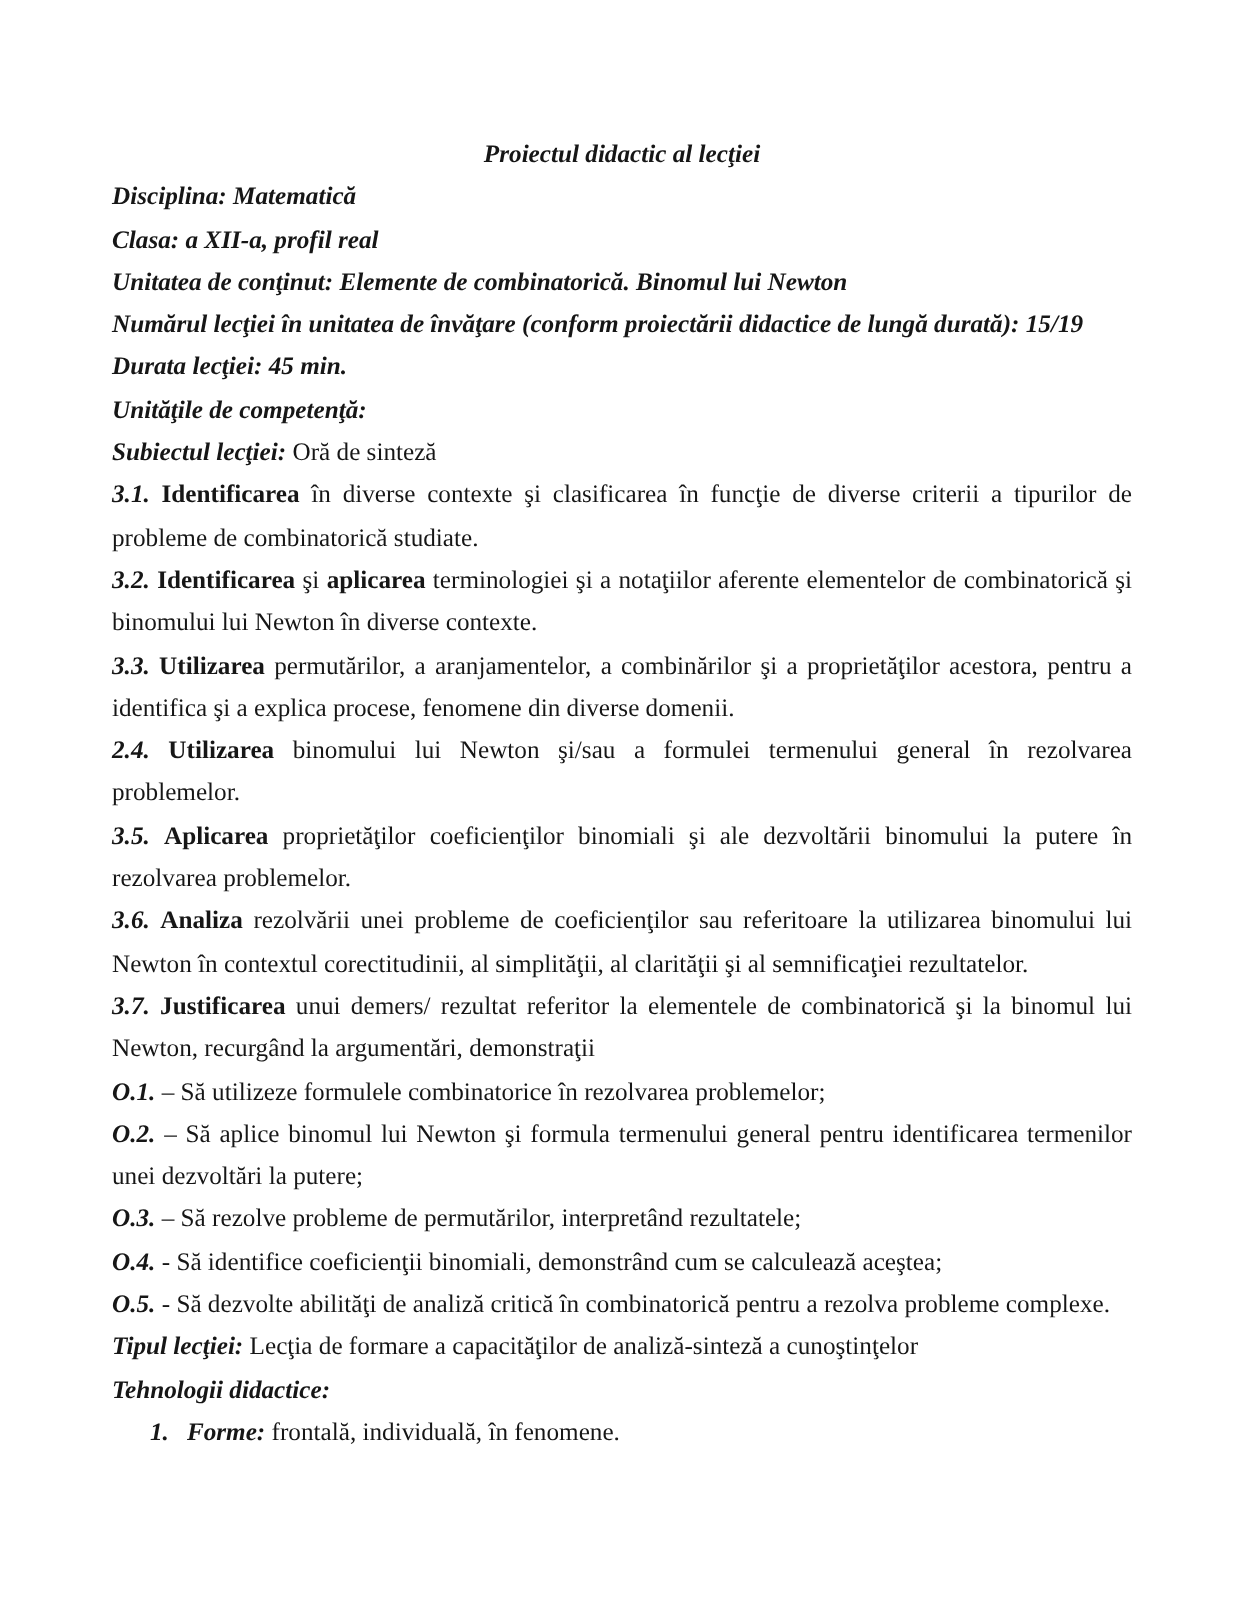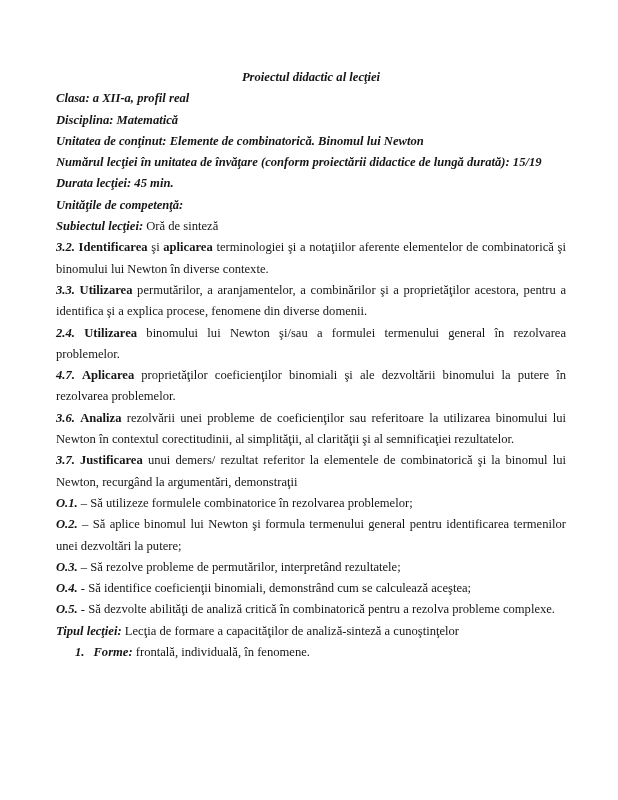--- a/index.html
+++ b/index.html
@@ -33,42 +33,44 @@
   .list-item { padding-left: 19px; }
   .list-num  { margin-right: 9px; }
 </style>
 </head>
 <body>
 
 <div class="page">
 
   <p class="title-line"><span class="bi">Proiectul didactic al lecţiei</span></p>
 
+  <p><span class="bi">Disciplina: Matematică</span></p>
   <p><span class="bi">Clasa: a XII-a, profil real</span></p>
-  <p><span class="bi">Disciplina: Matematică</span></p>
   <p><span class="bi">Unitatea de conţinut: Elemente de combinatorică. Binomul lui Newton</span></p>
   <p><span class="bi">Numărul lecţiei în unitatea de învăţare (conform proiectării didactice de lungă durată): 15/19</span></p>
   <p><span class="bi">Durata lecţiei: 45 min.</span></p>
 
   <p><span class="bi">Unităţile de competenţă:</span></p>
 
   <p><span class="bi">Subiectul lecţiei:</span><span> Oră de sinteză</span></p>
 
+  <p><span class="bi">3.1. </span><span class="b">Identificarea</span><span></span><span class="b"></span><span> în diverse contexte şi clasificarea în funcţie de diverse criterii a tipurilor de probleme de combinatorică studiate.</span></p>
   <p><span class="bi">3.2. </span><span class="b">Identificarea</span><span> şi </span><span class="b">aplicarea</span><span> terminologiei şi a notaţiilor aferente elementelor de combinatorică şi binomului lui Newton în diverse contexte.</span></p>
   <p><span class="bi">3.3. </span><span class="b">Utilizarea</span><span></span><span class="b"></span><span> permutărilor, a aranjamentelor, a combinărilor şi a proprietăţilor acestora, pentru a identifica şi a explica procese, fenomene din diverse domenii.</span></p>
   <p><span class="bi">2.4. </span><span class="b">Utilizarea</span><span></span><span class="b"></span><span> binomului lui Newton şi/sau a formulei termenului general în rezolvarea problemelor.</span></p>
-  <p><span class="bi">4.7. </span><span class="b">Aplicarea</span><span></span><span class="b"></span><span> proprietăţilor coeficienţilor binomiali şi ale dezvoltării binomului la putere în rezolvarea problemelor.</span></p>
+  <p><span class="bi">3.5. </span><span class="b">Aplicarea</span><span></span><span class="b"></span><span> proprietăţilor coeficienţilor binomiali şi ale dezvoltării binomului la putere în rezolvarea problemelor.</span></p>
   <p><span class="bi">3.6. </span><span class="b">Analiza</span><span></span><span class="b"></span><span> rezolvării unei probleme de coeficienţilor sau referitoare la utilizarea binomului lui Newton în contextul corectitudinii, al simplităţii, al clarităţii şi al semnificaţiei rezultatelor.</span></p>
   <p><span class="bi">3.7. </span><span class="b">Justificarea</span><span></span><span class="b"></span><span> unui demers/ rezultat referitor la elementele de combinatorică şi la binomul lui Newton, recurgând la argumentări, demonstraţii</span></p>
 
 
   <p><span class="bi">O.1.</span><span> – Să utilizeze formulele combinatorice în rezolvarea problemelor;</span></p>
   <p><span class="bi">O.2.</span><span> – Să aplice binomul lui Newton şi formula termenului general pentru identificarea termenilor unei dezvoltări la putere;</span></p>
   <p><span class="bi">O.3.</span><span> – Să rezolve probleme de permutărilor, interpretând rezultatele;</span></p>
   <p><span class="bi">O.4.</span><span> - Să identifice coeficienţii binomiali, demonstrând cum se calculează aceştea;</span></p>
   <p><span class="bi">O.5.</span><span> - Să dezvolte abilităţi de analiză critică în combinatorică pentru a rezolva probleme complexe.</span></p>
 
   <p><span class="bi">Tipul lecţiei:</span><span> Lecţia de formare a capacităţilor de analiză-sinteză a cunoştinţelor</span></p>
 
+  <p><span class="bi">Tehnologii didactice:</span></p>
 
   <p class="list-item"><span class="bi list-num">1.</span><span class="bi">Forme:</span><span> frontală, individuală, în fenomene.</span></p>
 
 </div>
 
 </body></html>

